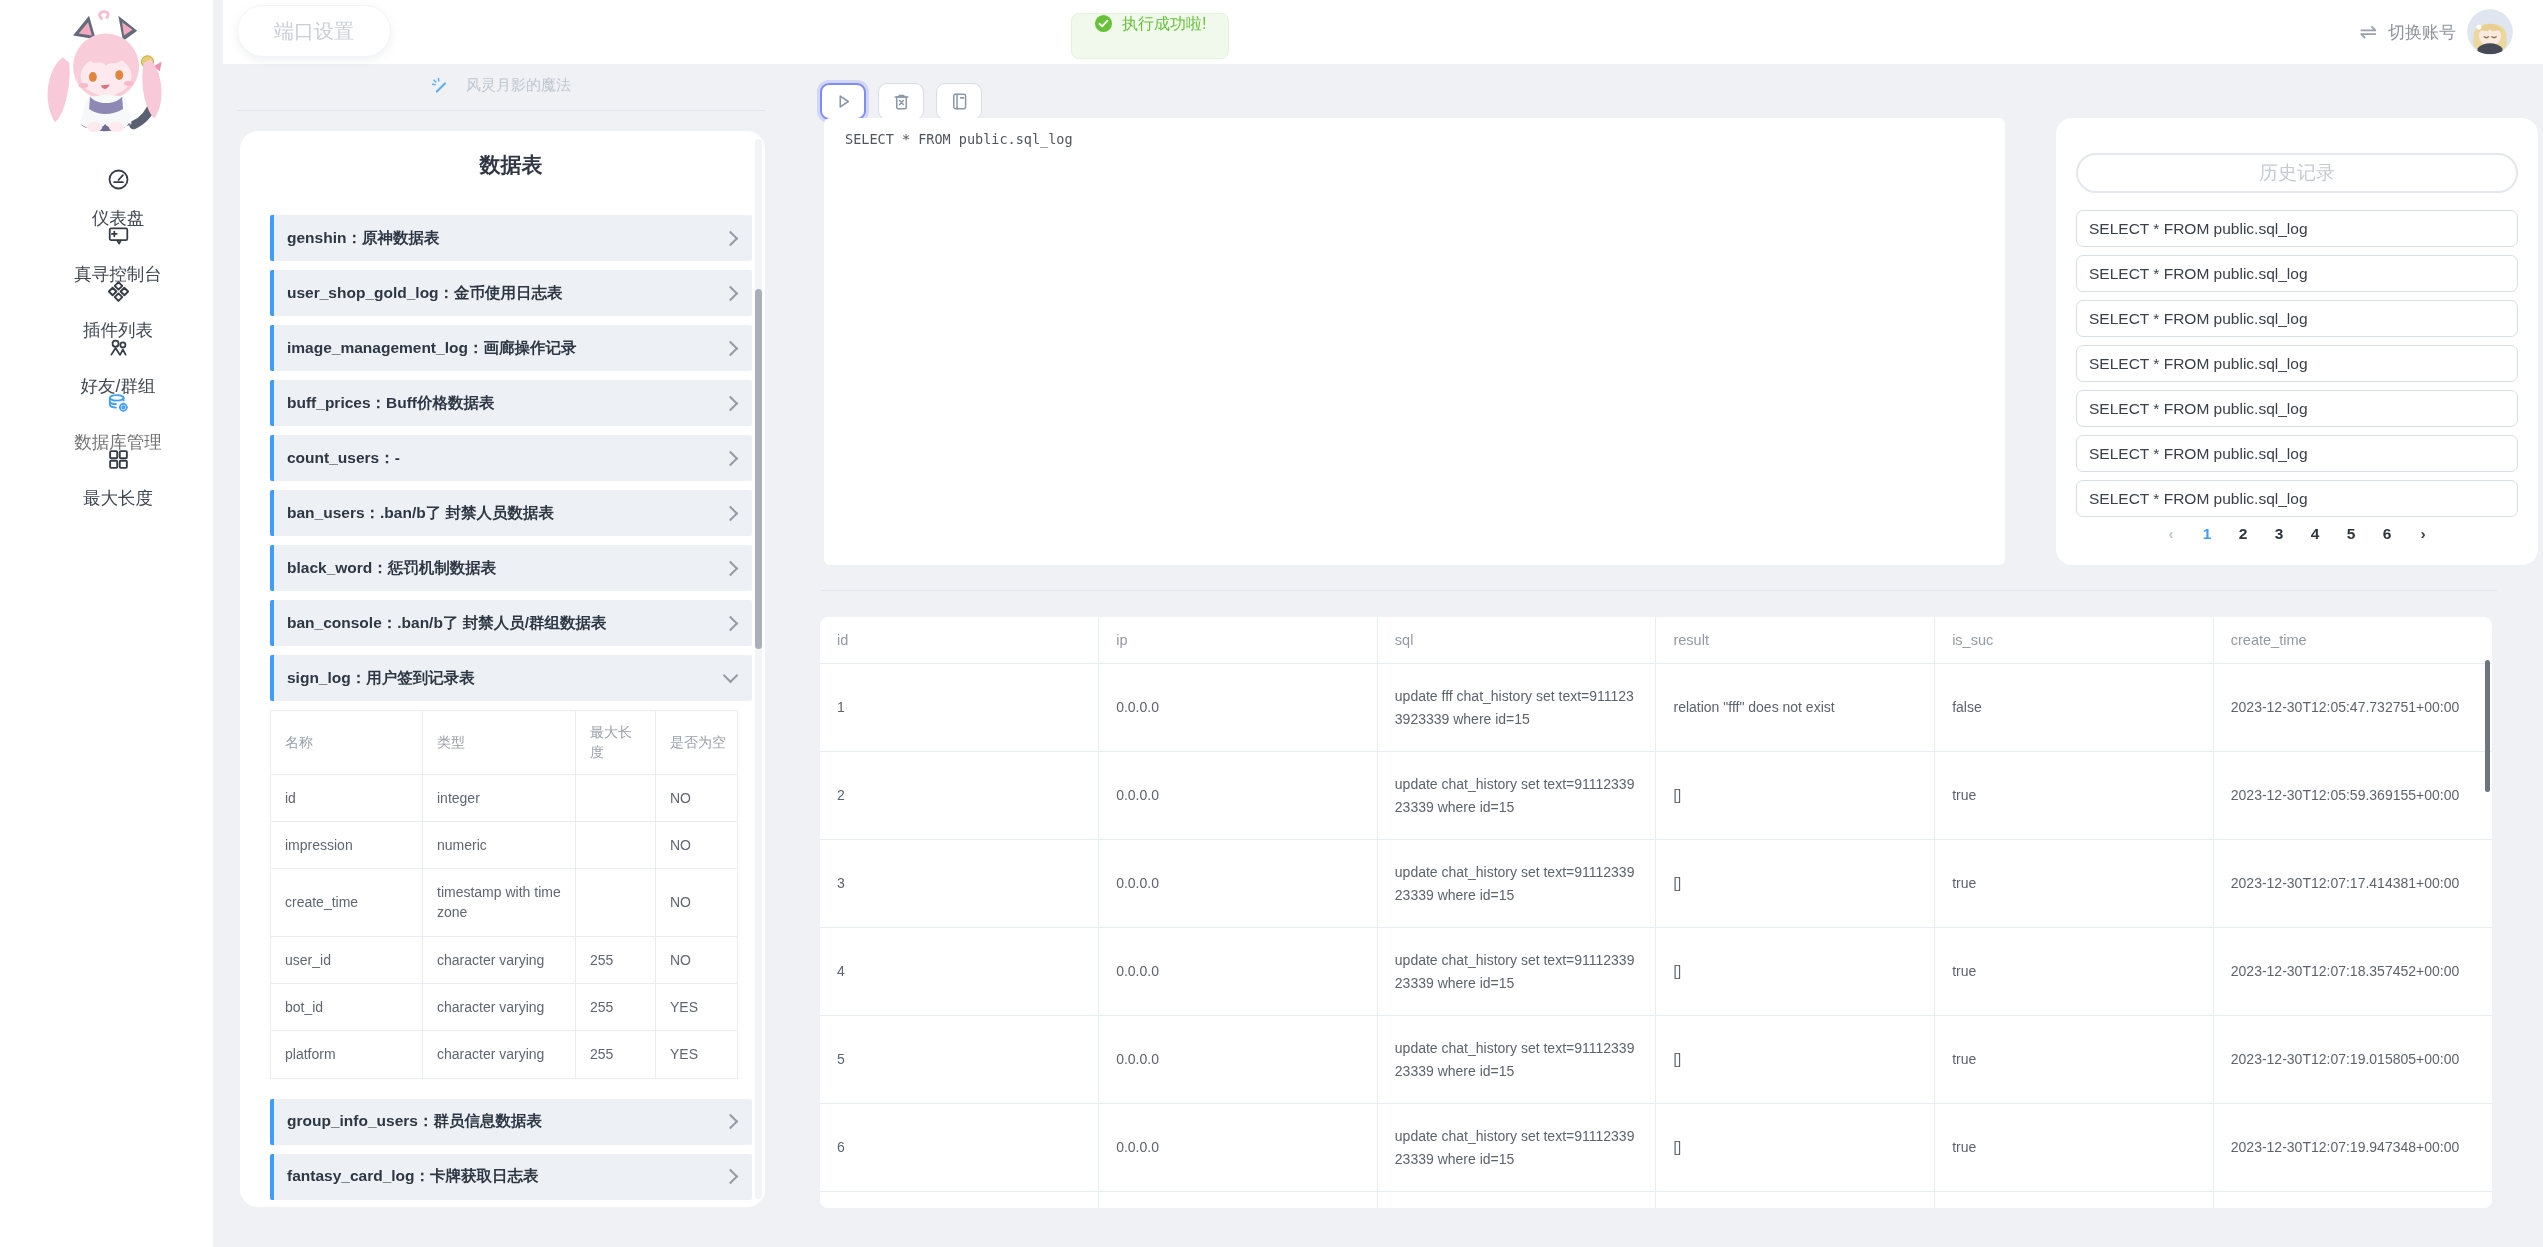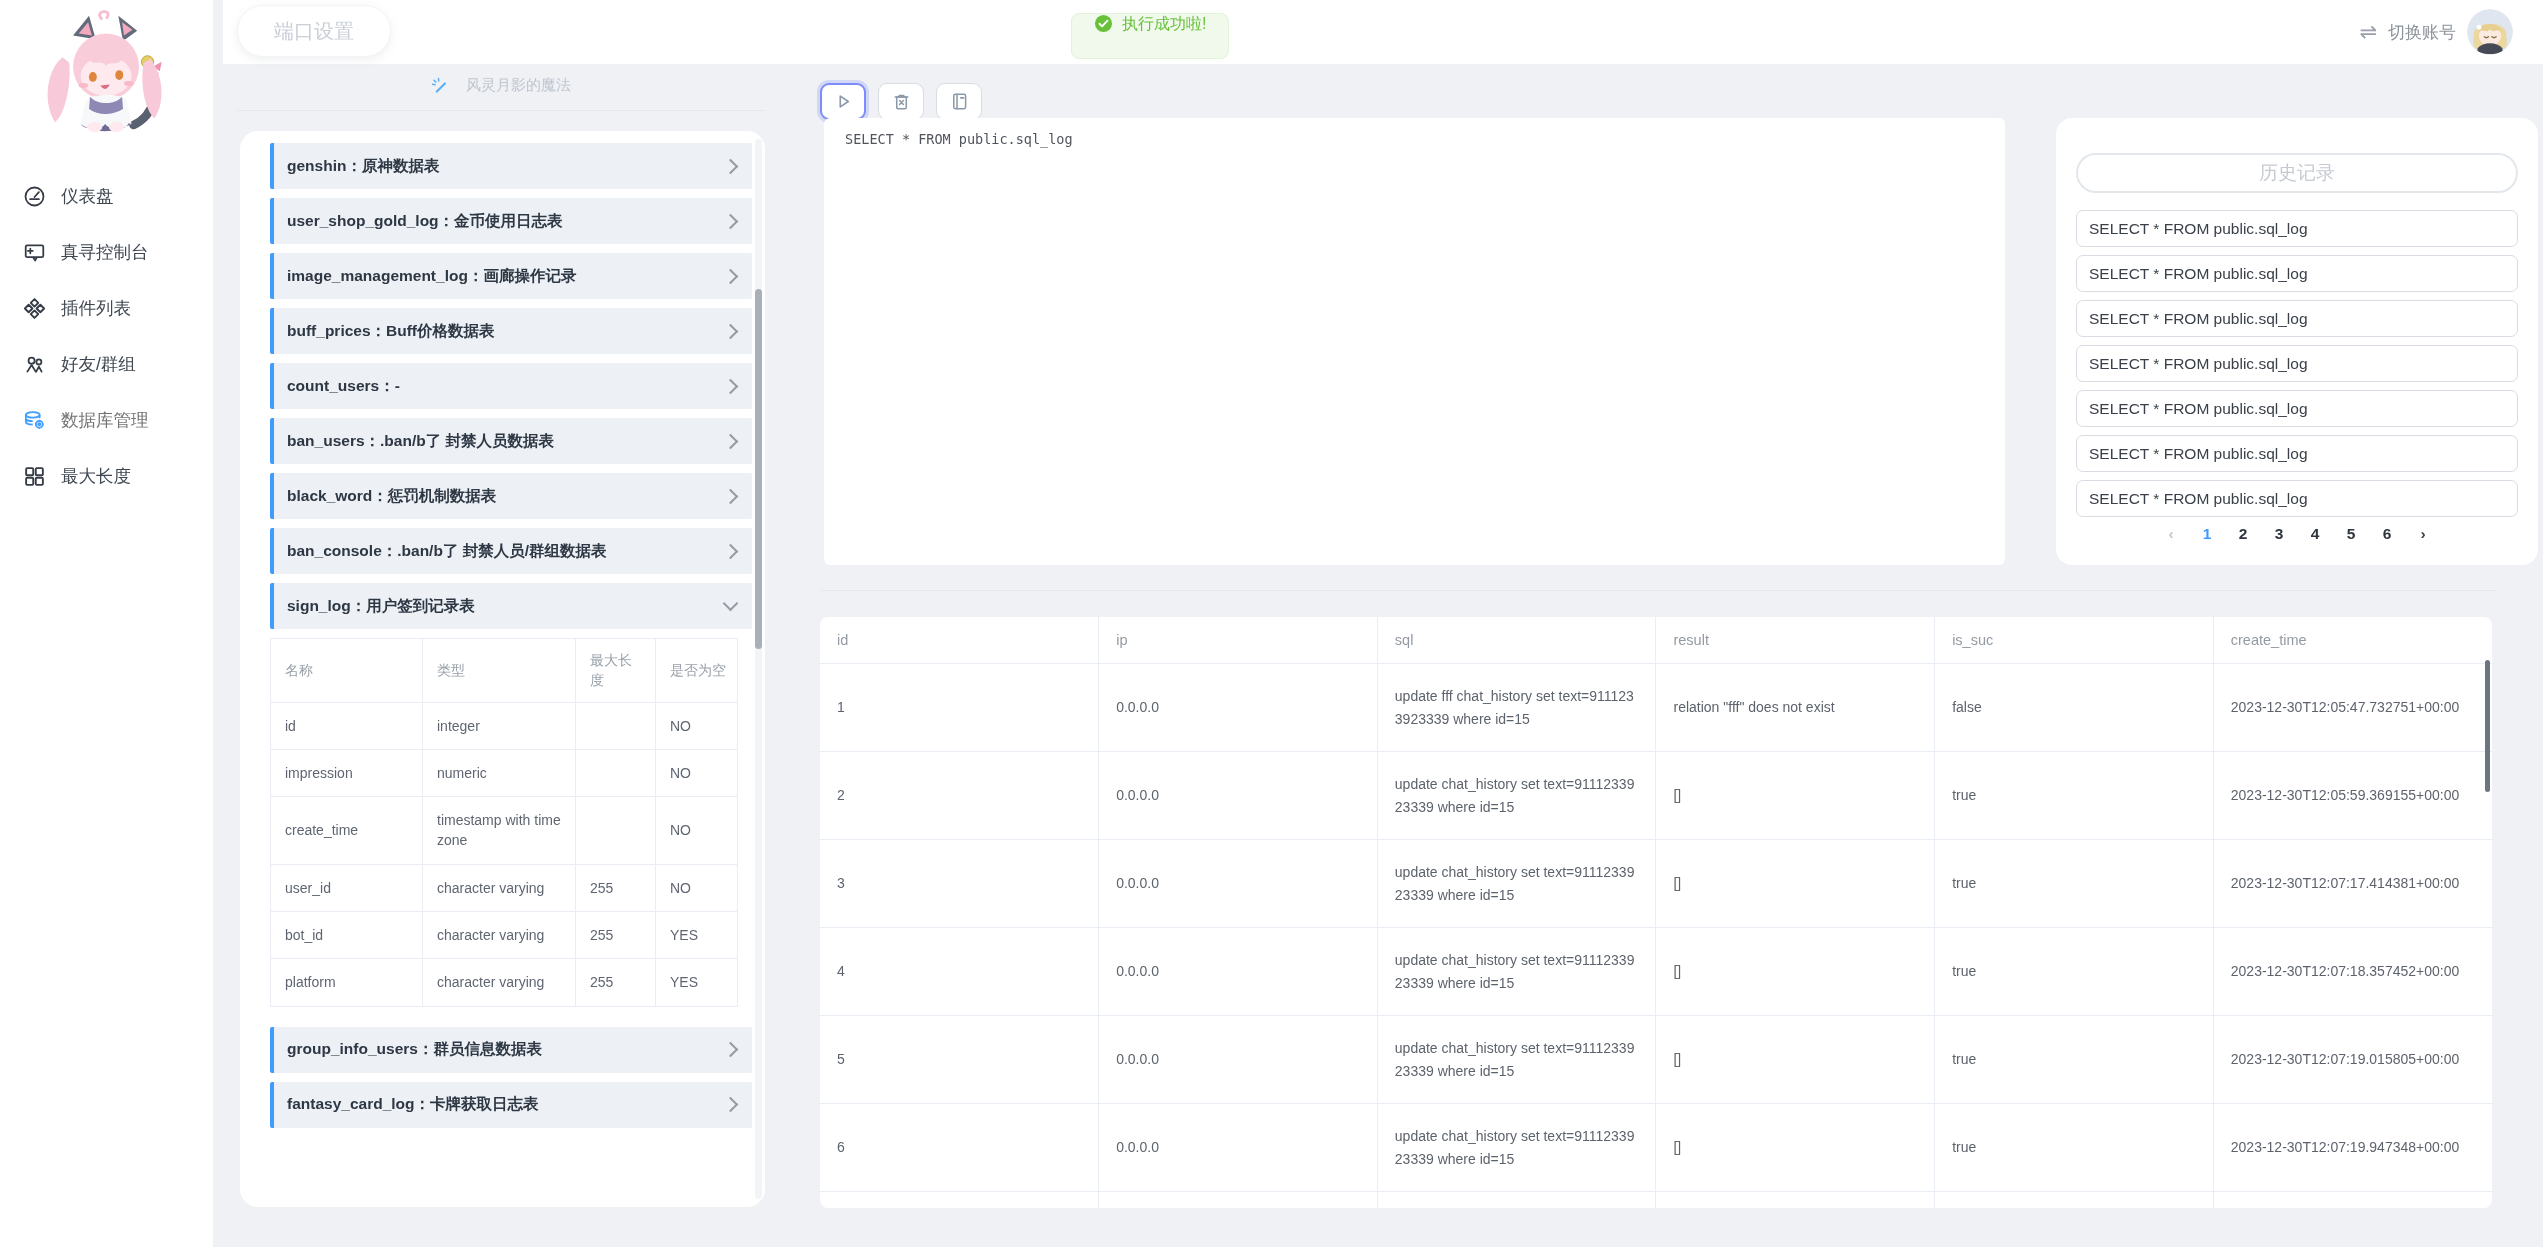--- a/index.html
+++ b/index.html
@@ -2,21 +2,21 @@
 <html><head>
 <meta charset="utf-8">
 <style>
   html,body{margin:0;padding:0;background:#eff1f5;font-family:"Liberation Sans","DejaVu Sans",sans-serif;}
   #screen{position:relative;width:2543px;height:1247px;background:#eff1f5;overflow:hidden;}
 
   
   .sidebar{position:absolute;left:0;top:0;width:213px;height:1247px;background:#fff;}
   .mascot{width:160px;height:132px;margin:10px auto 0;}
   .menu{margin-top:26px;}
-  .menu-item{height:56px;display:flex;align-items:center;gap:15px;padding-left:23px;font-size:17.5px;color:#3f4750;cursor:pointer;}
+  .menu-item{height:56px;display:flex;align-items:center;gap:15px;padding-left:23px;font-size:17.5px;color:#3f4750;cursor:pointer;flex-direction:column;}
   .menu-item .mi-icon{width:23px;height:23px;color:#353c46;flex:none;}
   .menu-item .mi-icon svg{width:100%;height:100%;display:block;}
   .menu-item.active{color:#737373;font-weight:normal;}
   .menu-item.active .mi-icon{color:#409eff;}
 
   
   .topbar{position:absolute;left:223px;top:0;width:2320px;height:64px;background:#fff;}
   .port-btn{position:absolute;left:14px;top:5px;width:154px;height:52px;border-radius:26px;background:#fff;border:1px solid #f3f4f6;box-shadow:0 3px 10px rgba(100,110,130,.10);color:#c9ced7;font-size:20px;font-family:inherit;cursor:pointer;}
   .toast{position:absolute;left:848px;top:13px;height:46px;padding:0 22px;background:#f0f9eb;border:1px solid #e1f3d8;border-radius:8px;display:flex;align-items:flex-start;gap:9px;color:#67c23a;font-size:16px;box-sizing:border-box;}
   .toast-ic{width:19px;height:19px;}
@@ -209,20 +209,21 @@
         <svg viewBox="0 0 18 18" fill="none" stroke="currentColor" stroke-linecap="round">
           <path d="M6.2 15.4 L14.8 6.8" stroke-width="2.2"></path>
           <path d="M3.2 3.4 l1.9 1.9 M7.9 1.6 l.3 2.6 M1.7 7.8 l2.6 .3" stroke-width="1.6"></path>
         </svg>
       </span>
     <span>风灵月影的魔法</span>
   </div>
   <div class="magic-divider"></div>
 
   <section class="tables-card">
+    <h2 class="tables-title">数据表</h2>
     <div class="tables-list">
         <div class="tbl-item">
           <span class="tbl-label">genshin：原神数据表</span>
           <span class="chev"></span>
         </div>
         <div class="tbl-item">
           <span class="tbl-label">user_shop_gold_log：金币使用日志表</span>
           <span class="chev"></span>
         </div>
         <div class="tbl-item">

